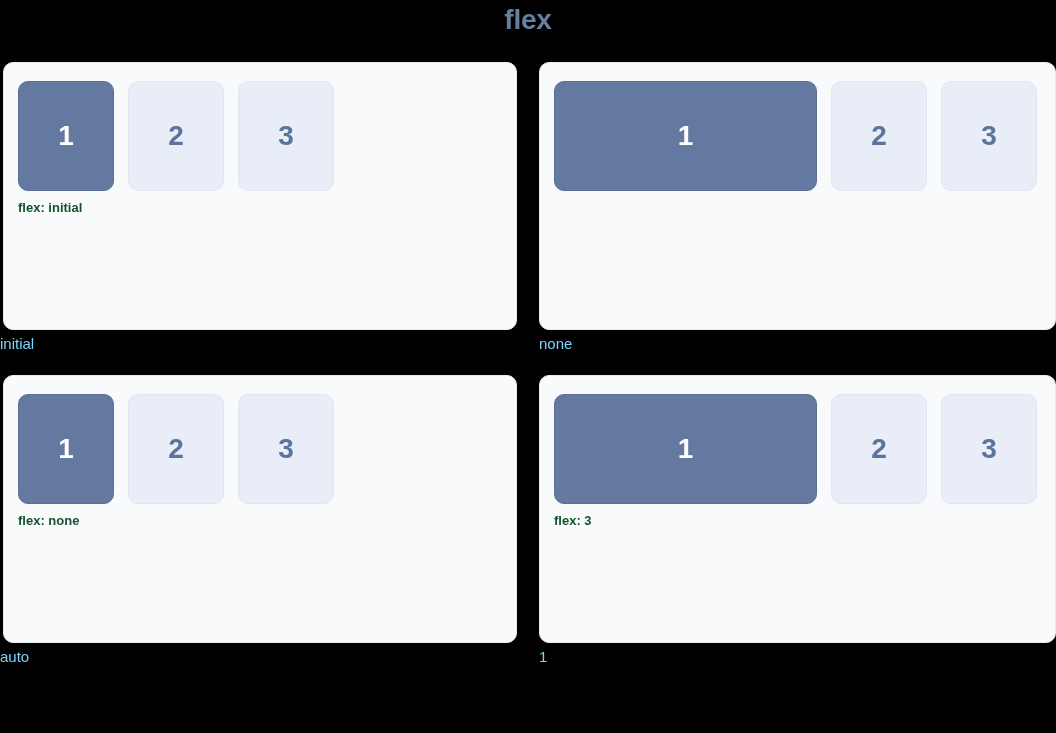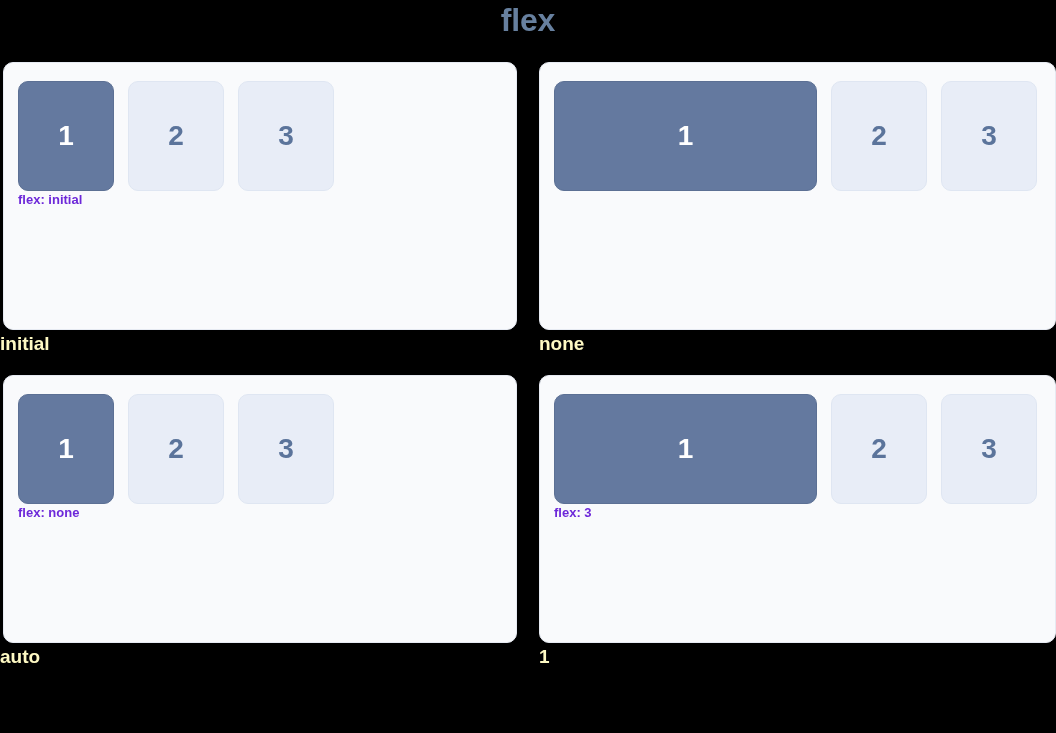--- a/index.html
+++ b/index.html
@@ -22,21 +22,21 @@
     background: #000000;
     box-sizing: border-box;
   }
 
   .page-title {
     position: absolute;
     top: 3px;
     left: 0;
     width: 1056px;
     text-align: center;
-    font-size: 32px;
+    font-size: 28px;
     font-weight: bold;
     color: #67809f;
     letter-spacing: -0.2px;
     line-height: 34px;
   }
 
   .grid {
     position: absolute;
     top: 62px;
     left: 3px;
@@ -91,33 +91,34 @@
     color: #ffffff;
   }
 
   
   .mode-initial .box.primary { flex: initial; }
   .mode-auto    .box.primary { flex: auto; }
   .mode-none    .box.primary { flex: none; }
   .mode-one     .box.primary { flex: 1; }
 
   .flex-note {
+    margin-top: 8px;
     font-size: 13px;
     font-weight: bold;
-    color: #6d28d9;
+    color: #14532d;
     line-height: 18px;
   }
 
   .block-label {
     position: absolute;
     left: -3px;
     top: 272px;
-    font-size: 19px;
-    font-weight: bold;
-    color: #fef9c3;
+    font-size: 15px;
+    font-weight: normal;
+    color: #7dd3fc;
     line-height: 20px;
     white-space: nowrap;
   }
 
   .demo-block.right .block-label {
     left: 0px;
   }
 </style>
 </head>
 <body>

